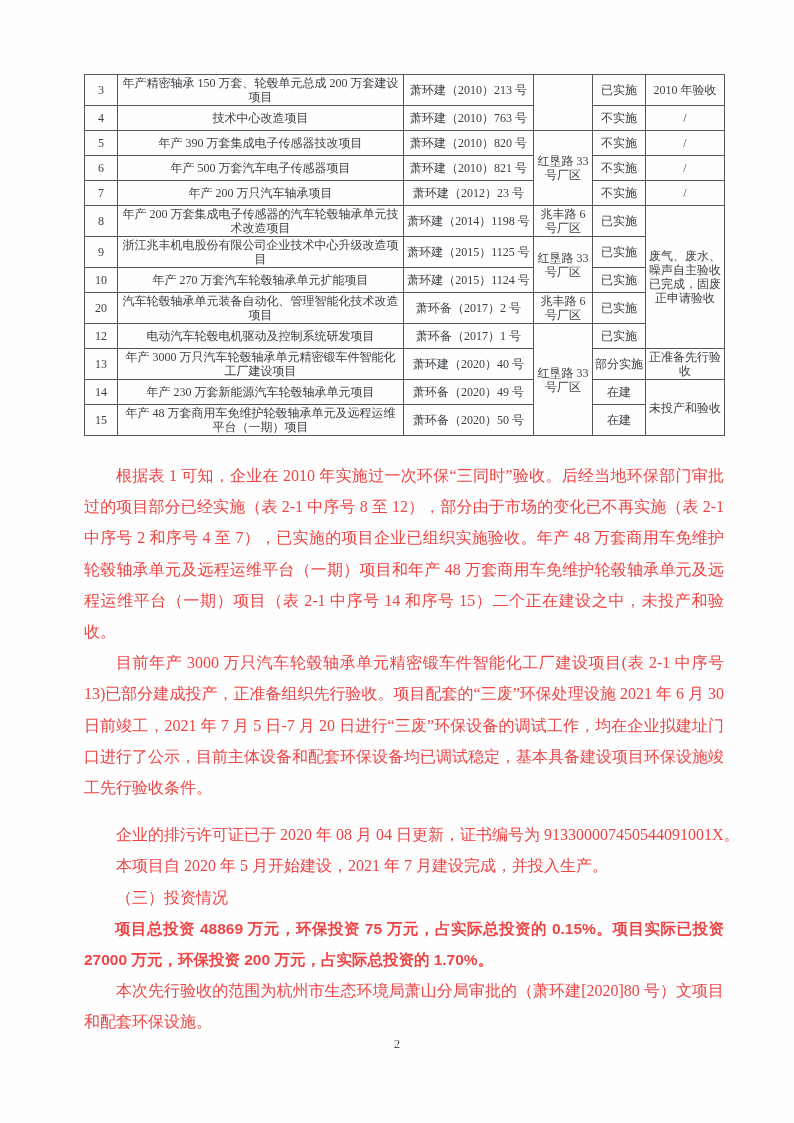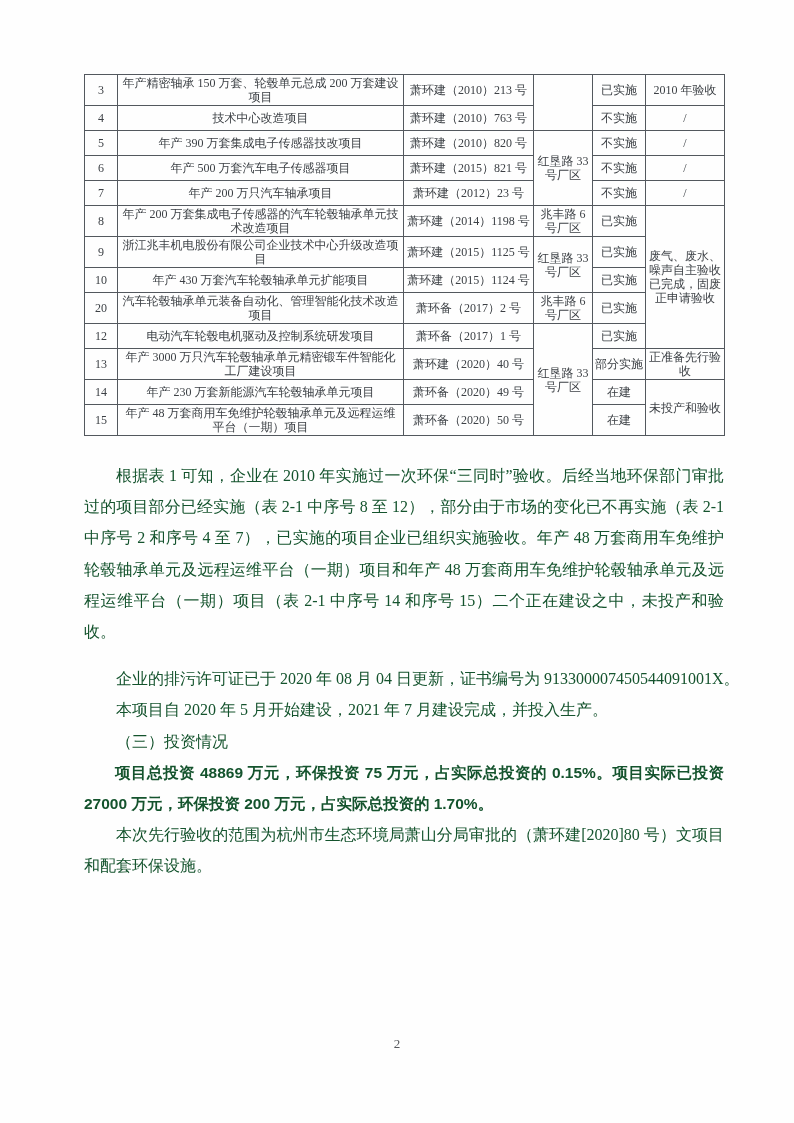--- a/index.html
+++ b/index.html
@@ -43,21 +43,21 @@
   col.c-acc  { width: 79px; }
   
   .content {
     position: absolute;
     left: 84px;
     top: 460px;
     width: 640px;
     font-size: 16px;
     line-height: 31.2px;
     text-align: justify;
-    color: #14532d;
+    color: #ef4444;
   }
   .content p { text-indent: 2em; }
   .content p.oneline { white-space: nowrap; text-align: left; margin-top: 16px; }
   .content p.sansy { font-family: "Liberation Sans", "DejaVu Sans", sans-serif; font-size: 15.5px; font-weight: bold; }
   
   .page-number {
     position: absolute;
     top: 1036px;
     left: 0;
     width: 100%;
@@ -100,21 +100,21 @@
         <td>5</td>
         <td>年产 390 万套集成电子传感器技改项目</td>
         <td>萧环建（2010）820 号</td>
         <td rowspan="3">红垦路 33 号厂区</td>
         <td>不实施</td>
         <td>/</td>
       </tr>
       <tr class="s">
         <td>6</td>
         <td>年产 500 万套汽车电子传感器项目</td>
-        <td>萧环建（2015）821 号</td>
+        <td>萧环建（2010）821 号</td>
         <td>不实施</td>
         <td>/</td>
       </tr>
       <tr class="s">
         <td>7</td>
         <td>年产 200 万只汽车轴承项目</td>
         <td>萧环建（2012）23 号</td>
         <td>不实施</td>
         <td>/</td>
       </tr>
@@ -128,21 +128,21 @@
       </tr>
       <tr class="d">
         <td>9</td>
         <td>浙江兆丰机电股份有限公司企业技术中心升级改造项目</td>
         <td>萧环建（2015）1125 号</td>
         <td rowspan="2">红垦路 33 号厂区</td>
         <td>已实施</td>
       </tr>
       <tr class="s">
         <td>10</td>
-        <td>年产 430 万套汽车轮毂轴承单元扩能项目</td>
+        <td>年产 270 万套汽车轮毂轴承单元扩能项目</td>
         <td>萧环建（2015）1124 号</td>
         <td>已实施</td>
       </tr>
       <tr class="d">
         <td>20</td>
         <td>汽车轮毂轴承单元装备自动化、管理智能化技术改造项目</td>
         <td>萧环备（2017）2 号</td>
         <td>兆丰路 6 号厂区</td>
         <td>已实施</td>
       </tr>
@@ -171,20 +171,21 @@
         <td>15</td>
         <td>年产 48 万套商用车免维护轮毂轴承单元及远程运维平台（一期）项目</td>
         <td>萧环备（2020）50 号</td>
         <td>在建</td>
       </tr>
     </tbody>
   </table>
 
   <div class="content">
     <p>根据表 1 可知，企业在 2010 年实施过一次环保“三同时”验收。后经当地环保部门审批过的项目部分已经实施（表 2-1 中序号 8 至 12），部分由于市场的变化已不再实施（表 2-1 中序号 2 和序号 4 至 7），已实施的项目企业已组织实施验收。年产 48 万套商用车免维护轮毂轴承单元及远程运维平台（一期）项目和年产 48 万套商用车免维护轮毂轴承单元及远程运维平台（一期）项目（表 2-1 中序号 14 和序号 15）二个正在建设之中，未投产和验收。</p>
+    <p>目前年产 3000 万只汽车轮毂轴承单元精密锻车件智能化工厂建设项目(表 2-1 中序号 13)已部分建成投产，正准备组织先行验收。项目配套的“三废”环保处理设施 2021 年 6 月 30 日前竣工，2021 年 7 月 5 日-7 月 20 日进行“三废”环保设备的调试工作，均在企业拟建址门口进行了公示，目前主体设备和配套环保设备均已调试稳定，基本具备建设项目环保设施竣工先行验收条件。</p>
     <p class="oneline">企业的排污许可证已于 2020 年 08 月 04 日更新，证书编号为 913300007450544091001X。</p>
     <p>本项目自 2020 年 5 月开始建设，2021 年 7 月建设完成，并投入生产。</p>
     <p>（三）投资情况</p>
     <p class="sansy">项目总投资 48869 万元，环保投资 75 万元，占实际总投资的 0.15%。项目实际已投资 27000 万元，环保投资 200 万元，占实际总投资的 1.70%。</p>
     <p>本次先行验收的范围为杭州市生态环境局萧山分局审批的（萧环建[2020]80 号）文项目和配套环保设施。</p>
   </div>
 
   <div class="page-number">2</div>
 
 </div>

